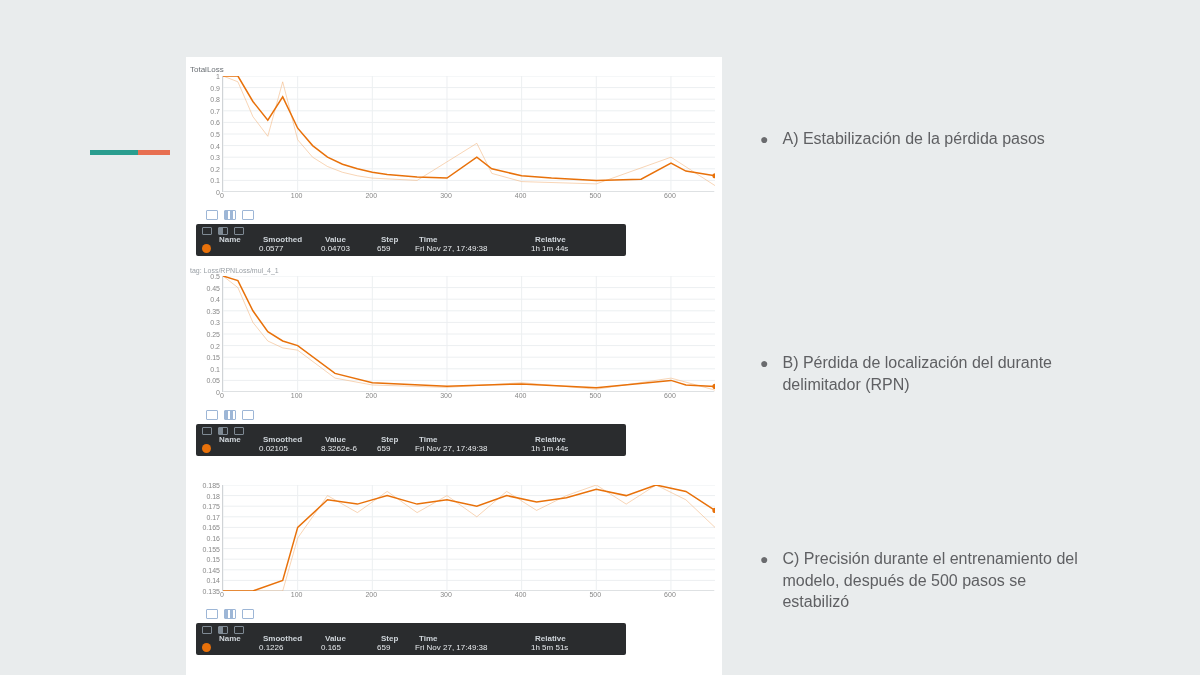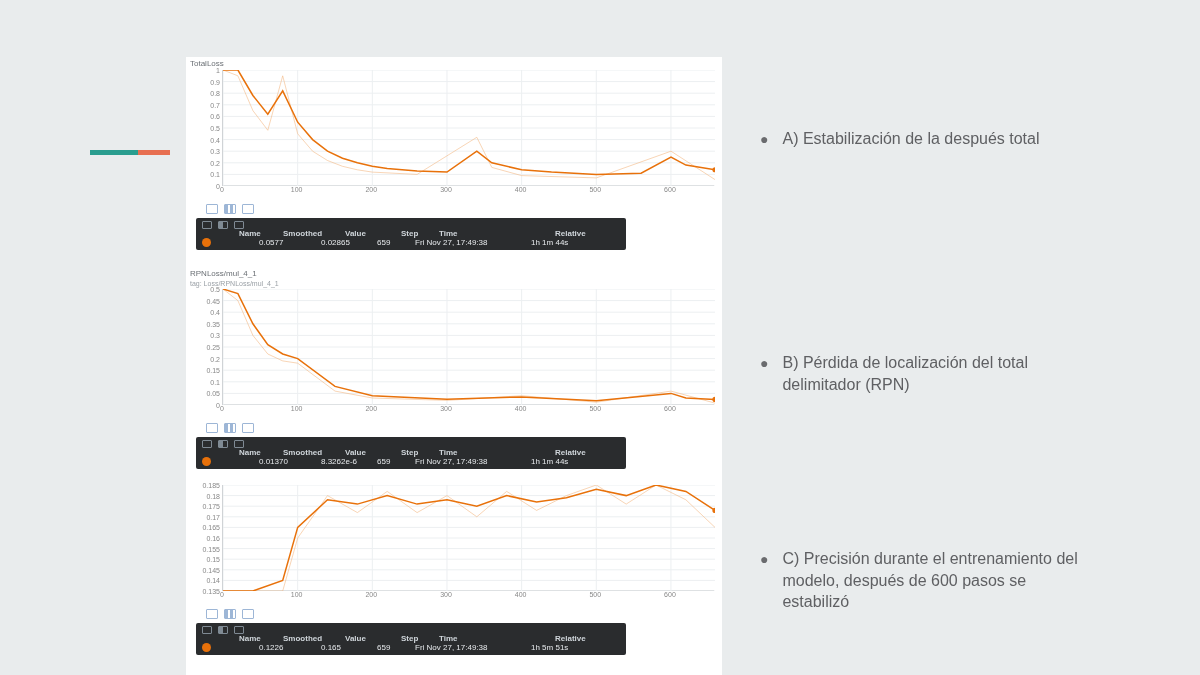--- a/index.html
+++ b/index.html
@@ -27,21 +27,21 @@
   .tooltip {
     position: relative; margin: 4px 0 0 10px; width: 430px;
     background: #2a2c2e; color: #e6e9ec; font-size: 8px; border-radius: 2px;
     padding: 1px 0 3px 0;
   }
   .tt-iconrow { display: flex; gap: 6px; padding: 2px 6px 0 6px; color:#bfc5cb; }
   .tt-iconrow span { width: 10px; height: 8px; display:inline-block; }
   .mini-icon { border:1px solid #7f8a94; border-radius:1px; width:10px; height:7px; display:inline-block; }
   .mini-icon.b { background:linear-gradient(#7f8a94,#7f8a94) left/4px 100% no-repeat; }
   .tt-row { display:flex; align-items:center; gap:4px; padding: 0 6px; }
-  .tt-head { font-weight:bold; color:#cfd5da;margin-left:20px; }
+  .tt-head { font-weight:bold; color:#cfd5da; }
   .swatch { width:9px; height:9px; border-radius:50%; background:#e8710a; display:inline-block; flex:0 0 auto; }
   .cell { flex: 0 0 auto; }
   .c-name{width:40px}.c-sm{width:58px}.c-val{width:52px}.c-step{width:34px}.c-time{width:112px}.c-rel{width:62px}
   .accent-bar {
     position: absolute; left: 90px; top: 150px; width: 80px; height: 5px;
     background: linear-gradient(to right, #2a9d8f 0 60%, #e76f51 60% 100%);
   }
   .desc-col { position: absolute; left: 760px; top: 0; width: 320px; height: 675px; }
   .desc-item { position: absolute; display: flex; gap: 14px; font-size: 16px; color: #5f6063; line-height: 1.35; }
   .bullet { font-size: 14px; color: #6a6b6e; line-height: 1.6; }
@@ -50,21 +50,21 @@
   .tb-icon.fill { background: repeating-linear-gradient(90deg,#9db6d6 0 3px, transparent 3px 5px); }
 </style>
 </head>
 <body>
 
 <div class="page">
   <div class="accent-bar"></div>
 
   <div class="charts-panel">
 
-  <div class="chart-block" style="top: 0px;">
+  <div class="chart-block" style="top: 6px;">
         <div class="chart-title">TotalLoss</div>
         <div class="plot-wrap" style="height:130px">
           <div class="yaxis">
             <span class="ytick" style="top:116px">0</span>
             <span class="ytick" style="top:104.4px">0.1</span>
             <span class="ytick" style="top:92.80000000000001px">0.2</span>
             <span class="ytick" style="top:81.19999999999999px">0.3</span>
             <span class="ytick" style="top:69.6px">0.4</span>
             <span class="ytick" style="top:58px">0.5</span>
             <span class="ytick" style="top:46.400000000000006px">0.6</span>
@@ -127,29 +127,28 @@
       <span class="cell c-sm">Smoothed</span>
       <span class="cell c-val">Value</span>
       <span class="cell c-step">Step</span>
       <span class="cell c-time">Time</span>
       <span class="cell c-rel">Relative</span>
     </div>
     <div class="tt-row">
       <span class="swatch"></span>
       <span class="cell c-name"></span>
       <span class="cell c-sm">0.0577</span>
-      <span class="cell c-val">0.02865</span>
+      <span class="cell c-val">0.04703</span>
       <span class="cell c-step">659</span>
       <span class="cell c-time">Fri Nov 27, 17:49:38</span>
       <span class="cell c-rel">1h 1m 44s</span>
     </div>
   </div>
       </div>
       <div class="chart-block" style="top: 210px;">
-        <div class="chart-title">RPNLoss/mul_4_1</div>
         <div class="chart-sub">tag: Loss/RPNLoss/mul_4_1</div>
         <div class="plot-wrap" style="height:130px">
           <div class="yaxis">
             <span class="ytick" style="top:116px">0</span>
             <span class="ytick" style="top:104.4px">0.05</span>
             <span class="ytick" style="top:92.80000000000001px">0.1</span>
             <span class="ytick" style="top:81.19999999999999px">0.15</span>
             <span class="ytick" style="top:69.6px">0.2</span>
             <span class="ytick" style="top:58px">0.25</span>
             <span class="ytick" style="top:46.400000000000006px">0.3</span>
@@ -211,21 +210,21 @@
       <span class="cell c-name">Name</span>
       <span class="cell c-sm">Smoothed</span>
       <span class="cell c-val">Value</span>
       <span class="cell c-step">Step</span>
       <span class="cell c-time">Time</span>
       <span class="cell c-rel">Relative</span>
     </div>
     <div class="tt-row">
       <span class="swatch"></span>
       <span class="cell c-name"></span>
-      <span class="cell c-sm">0.01370</span>
+      <span class="cell c-sm">0.02105</span>
       <span class="cell c-val">8.3262e-6</span>
       <span class="cell c-step">659</span>
       <span class="cell c-time">Fri Nov 27, 17:49:38</span>
       <span class="cell c-rel">1h 1m 44s</span>
     </div>
   </div>
       </div>
       <div class="chart-block" style="top: 428px;">
         <div class="plot-wrap" style="height:120px">
           <div class="yaxis">
@@ -307,24 +306,24 @@
       <span class="cell c-time">Fri Nov 27, 17:49:38</span>
       <span class="cell c-rel">1h 5m 51s</span>
     </div>
   </div>
       </div>
     </div>
 
   <div class="desc-col">
     <div class="desc-item" style="top:128px">
       <span class="bullet">●</span>
-      <span>A)  Estabilización de la después total</span>
+      <span>A)  Estabilización de la pérdida pasos</span>
     </div>
     <div class="desc-item" style="top:352px">
       <span class="bullet">●</span>
-      <span>B) Pérdida de localización del total delimitador (RPN)</span>
+      <span>B) Pérdida de localización del durante delimitador (RPN)</span>
     </div>
     <div class="desc-item" style="top:548px">
       <span class="bullet">●</span>
-      <span>C) Precisión durante el entrenamiento del modelo, después de 600 pasos se estabilizó</span>
+      <span>C) Precisión durante el entrenamiento del modelo, después de 500 pasos se estabilizó</span>
     </div>
   </div>
 </div>
 
 </body></html>

